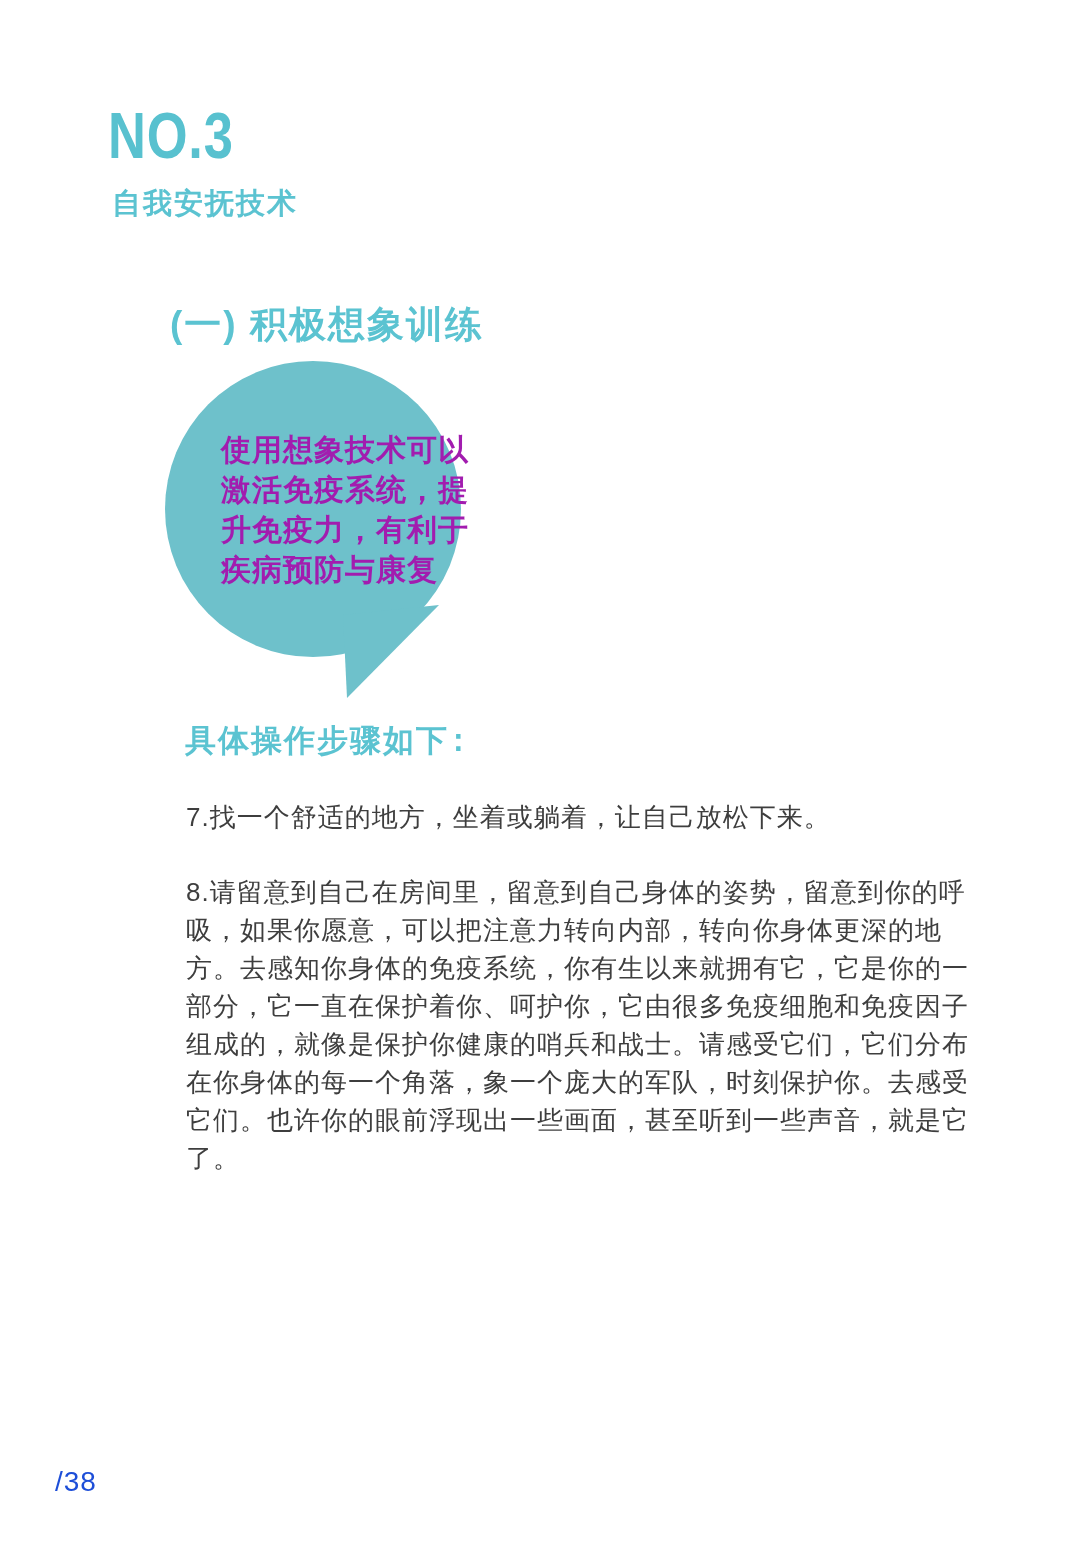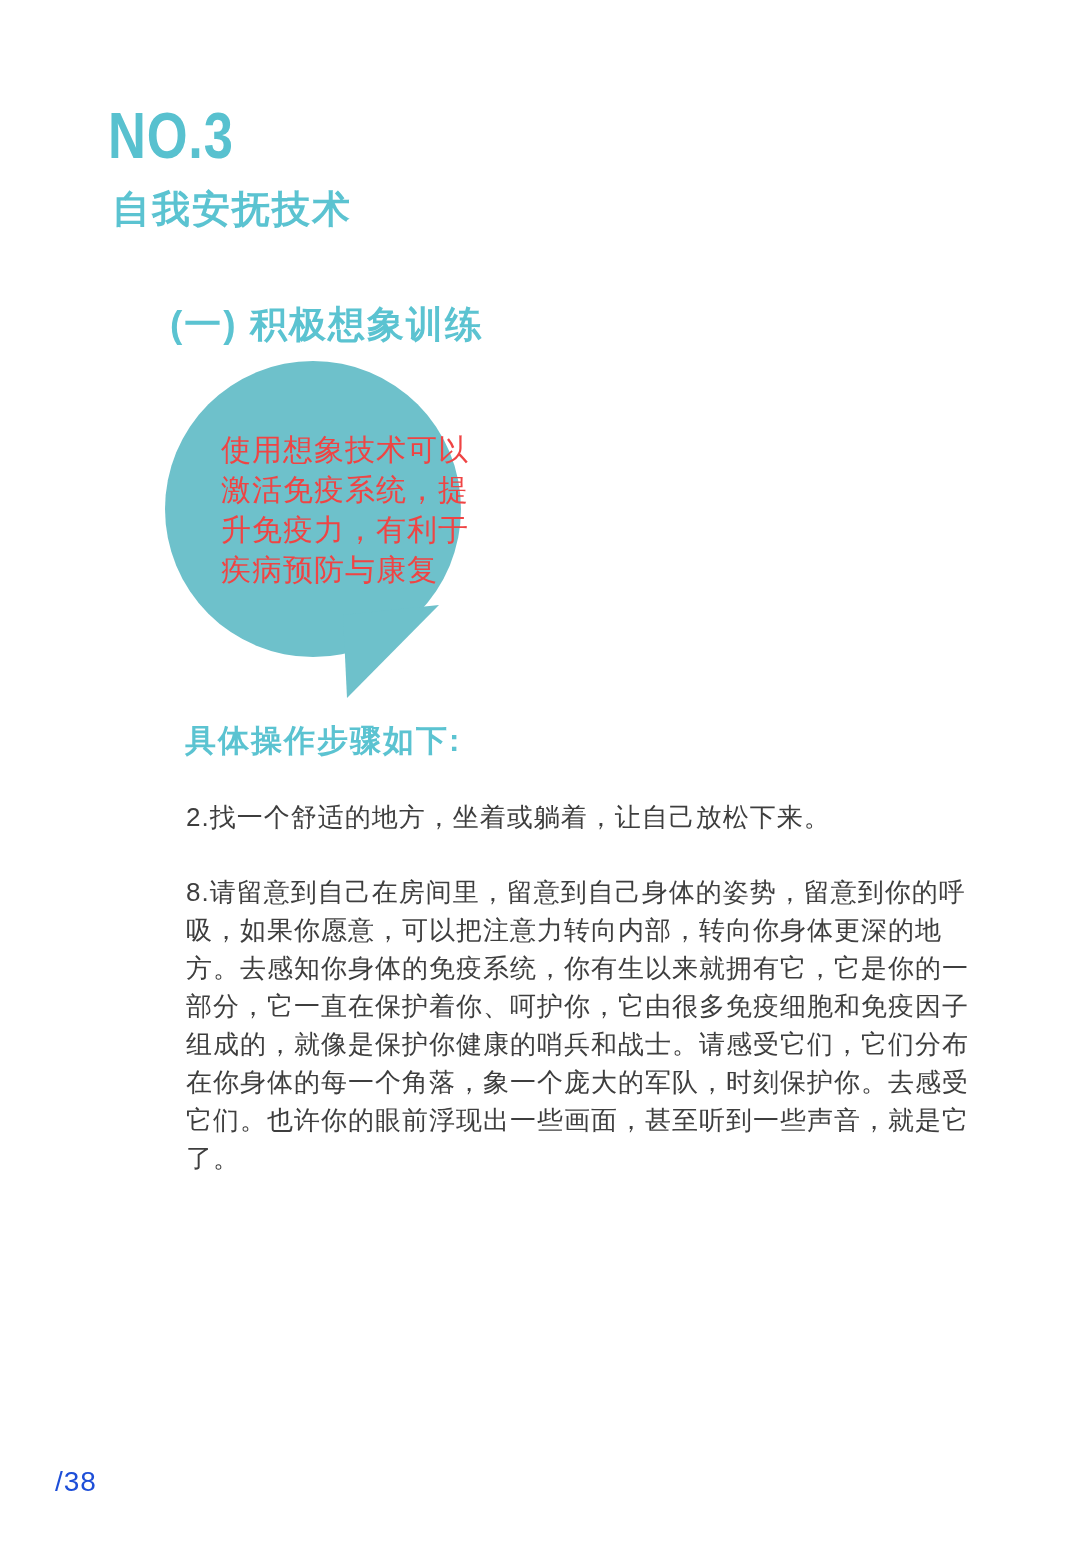--- a/index.html
+++ b/index.html
@@ -20,21 +20,21 @@
     color: #58c1cf;
     letter-spacing: 1px;
     transform: scaleX(0.82);
     transform-origin: left top;
     line-height: 1;
   }
   .doc-subtitle {
     position: absolute;
     left: 112px;
     top: 184px;
-    font-size: 38px;
+    font-size: 29px;
     font-weight: 600;
     color: #5bc3d1;
     letter-spacing: 2px;
   }
   .section-title {
     position: absolute;
     left: 170px;
     top: 300px;
     font-size: 37px;
     font-weight: 700;
@@ -48,33 +48,34 @@
     width: 300px;
     height: 345px;
   }
   .bubble svg { position: absolute; left: 0; top: 0; }
   .bubble-text {
     position: absolute;
     left: 56px;
     top: 70px;
     width: 252px;
     font-size: 30px;
-    font-weight: 400;
-    color: #ef4444;
+    font-weight: 700;
+    color: #a21caf;
     line-height: 40px;
     letter-spacing: 1px;
   }
   .steps-heading {
     position: absolute;
     left: 185px;
     top: 720px;
     font-size: 31px;
     font-weight: 700;
     color: #5bc3d1;
     letter-spacing: 2px;
+    font-family: Liberation Mono, monospace;
   }
   .steps {
     position: absolute;
     left: 186px;
     top: 798px;
     width: 794px;
     font-size: 26px;
     line-height: 38px;
     color: #3e3e3e;
     letter-spacing: 1px;
@@ -104,19 +105,19 @@
     <svg width="300" height="345" viewBox="0 0 300 345">
       <circle cx="148" cy="149" r="148" fill="#6ec1cb"></circle>
       <path d="M178,255 L182,338 L274,245 Z" fill="#6ec1cb"></path>
     </svg>
     <div class="bubble-text">使用想象技术可以激活免疫系统，提升免疫力，有利于疾病预防与康复</div>
   </div>
 
   <div class="steps-heading">具体操作步骤如下:</div>
 
   <div class="steps">
-    <p>2.找一个舒适的地方，坐着或躺着，让自己放松下来。</p>
+    <p>7.找一个舒适的地方，坐着或躺着，让自己放松下来。</p>
     <p>8.请留意到自己在房间里，留意到自己身体的姿势，留意到你的呼吸，如果你愿意，可以把注意力转向内部，转向你身体更深的地方。去感知你身体的免疫系统，你有生以来就拥有它，它是你的一部分，它一直在保护着你、呵护你，它由很多免疫细胞和免疫因子组成的，就像是保护你健康的哨兵和战士。请感受它们，它们分布在你身体的每一个角落，象一个庞大的军队，时刻保护你。去感受它们。也许你的眼前浮现出一些画面，甚至听到一些声音，就是它了。</p>
   </div>
 
   <div class="page-number">/38</div>
 
 </div>
 
 </body></html>

